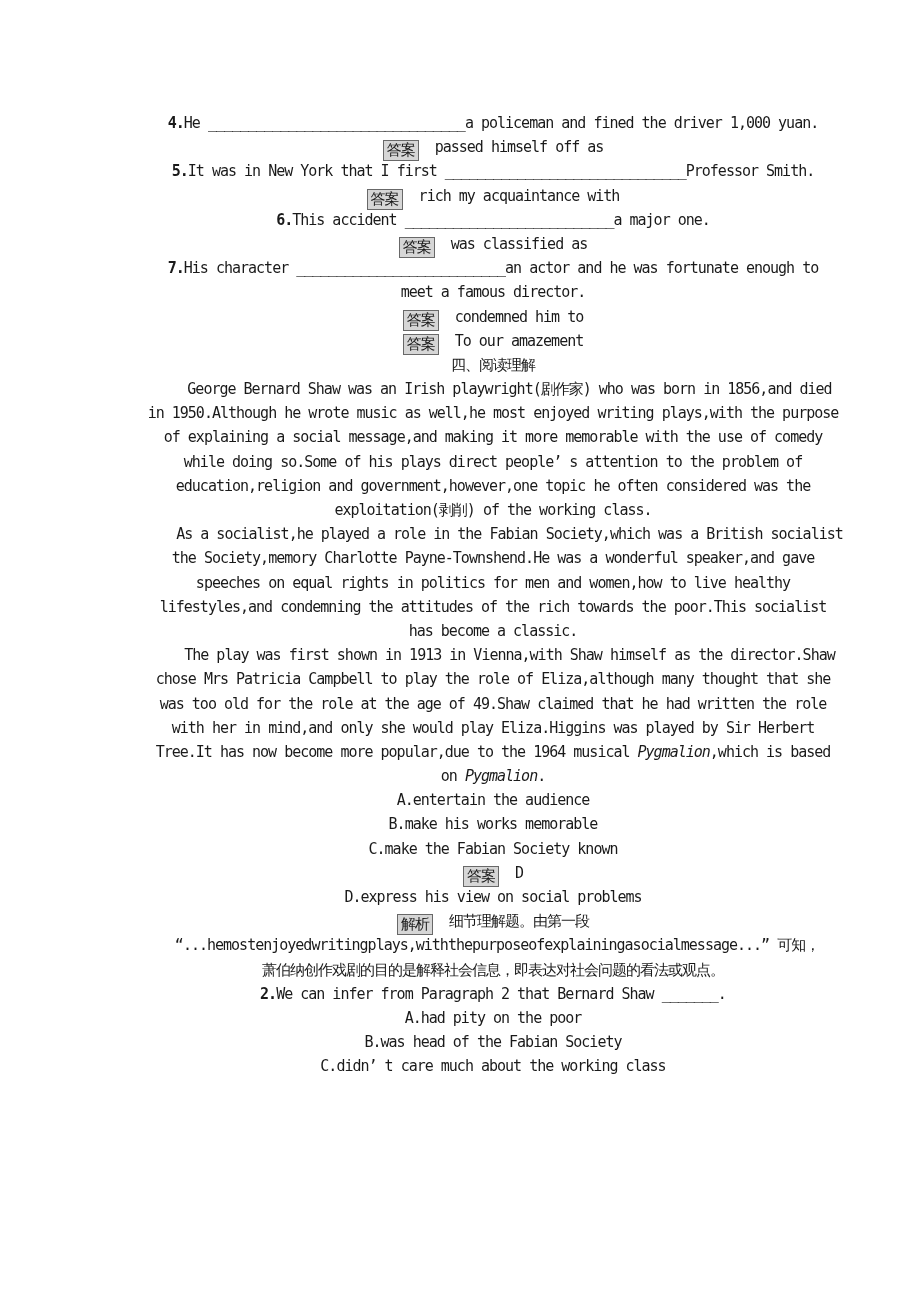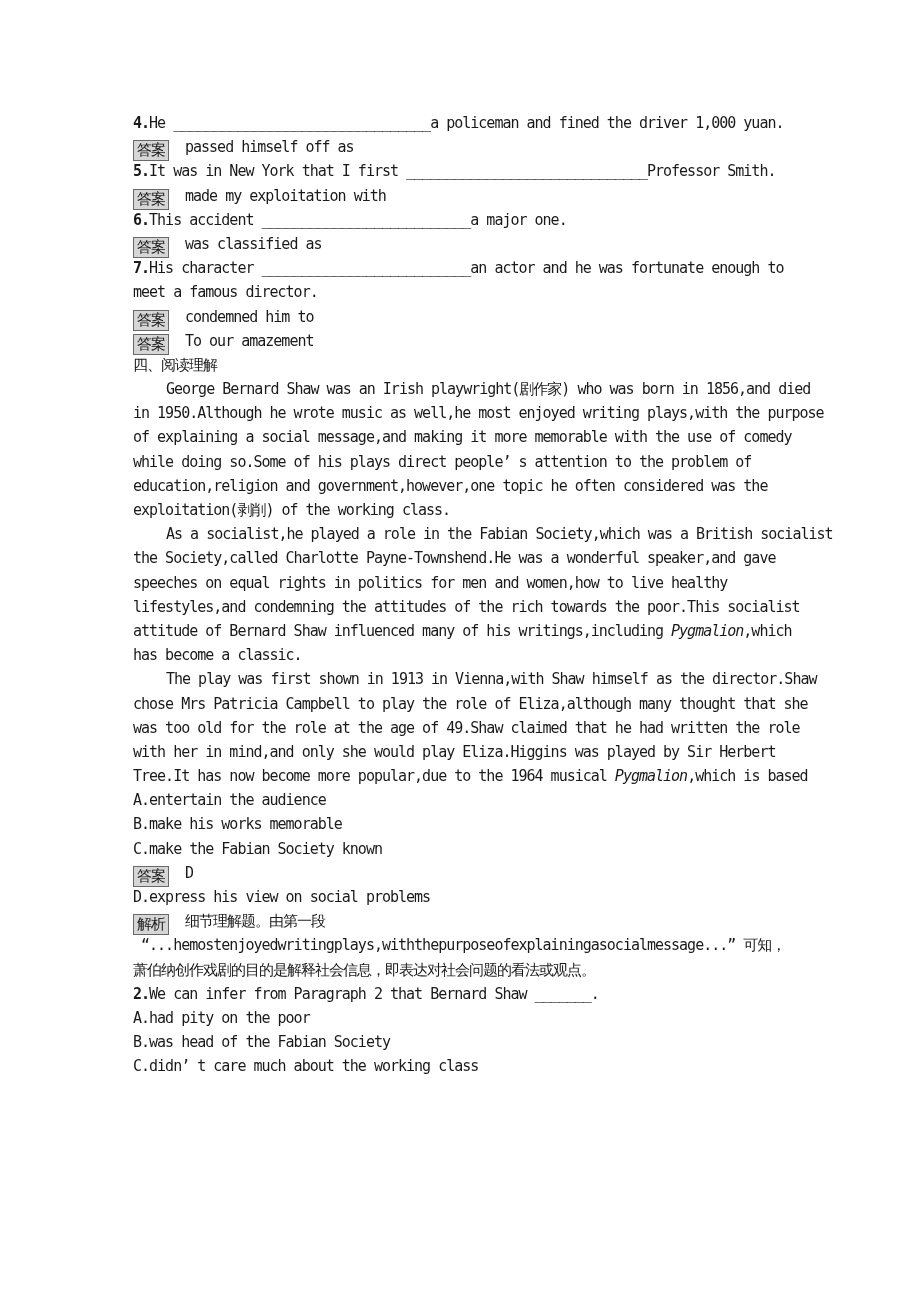--- a/index.html
+++ b/index.html
@@ -19,20 +19,21 @@
     left:133px; top:111px;
     width:720px;
     font-size:15px;
     letter-spacing:-1px;
     color:#1a1a1a;
   }
   .line {
     line-height:24.2px;
     height:24.2px;
     white-space:pre;
+    text-align:center;
   }
   .line.ind { text-indent:33px; }
   .ansbox {
     display:inline-block;
     background:#d6d6d6;
     border:1px solid #686868;
     padding:0 3px;
     line-height:19px;
     height:19px;
     margin-right:16px;
@@ -43,45 +44,45 @@
   b { font-weight:bold; }
 </style>
 </head>
 <body>
 
 <div class="page">
   <div class="doc-body">
       <div class="line"><span><b>4.</b>He ________________________________a policeman and fined the driver 1,000 yuan.</span></div>
       <div class="line"><span class="ansbox">答案</span><span>passed himself off as</span></div>
       <div class="line"><span><b>5.</b>It was in New York that I first ______________________________Professor Smith.</span></div>
-      <div class="line"><span class="ansbox">答案</span><span>made my exploitation with</span></div>
+      <div class="line"><span class="ansbox">答案</span><span>rich my acquaintance with</span></div>
       <div class="line"><span><b>6.</b>This accident __________________________a major one.</span></div>
       <div class="line"><span class="ansbox">答案</span><span>was classified as</span></div>
       <div class="line"><span><b>7.</b>His character __________________________an actor and he was fortunate enough to</span></div>
       <div class="line"><span>meet a famous director.</span></div>
       <div class="line"><span class="ansbox">答案</span><span>condemned him to</span></div>
       <div class="line"><span class="ansbox">答案</span><span>To our amazement</span></div>
       <div class="line"><span>四、阅读理解</span></div>
       <div class="line ind"><span>George Bernard Shaw was an Irish playwright(剧作家) who was born in 1856,and died</span></div>
       <div class="line"><span>in 1950.Although he wrote music as well,he most enjoyed writing plays,with the purpose</span></div>
       <div class="line"><span>of explaining a social message,and making it more memorable with the use of comedy</span></div>
       <div class="line"><span>while doing so.Some of his plays direct people’ s attention to the problem of</span></div>
       <div class="line"><span>education,religion and government,however,one topic he often considered was the</span></div>
       <div class="line"><span>exploitation(剥削) of the working class.</span></div>
       <div class="line ind"><span>As a socialist,he played a role in the Fabian Society,which was a British socialist</span></div>
-      <div class="line"><span>the Society,called Charlotte Payne-Townshend.He was a wonderful speaker,and gave</span></div>
+      <div class="line"><span>the Society,memory Charlotte Payne-Townshend.He was a wonderful speaker,and gave</span></div>
       <div class="line"><span>speeches on equal rights in politics for men and women,how to live healthy</span></div>
       <div class="line"><span>lifestyles,and condemning the attitudes of the rich towards the poor.This socialist</span></div>
-      <div class="line"><span>attitude of Bernard Shaw influenced many of his writings,including <i>Pygmalion</i>,which</span></div>
       <div class="line"><span>has become a classic.</span></div>
       <div class="line ind"><span>The play was first shown in 1913 in Vienna,with Shaw himself as the director.Shaw</span></div>
       <div class="line"><span>chose Mrs Patricia Campbell to play the role of Eliza,although many thought that she</span></div>
       <div class="line"><span>was too old for the role at the age of 49.Shaw claimed that he had written the role</span></div>
       <div class="line"><span>with her in mind,and only she would play Eliza.Higgins was played by Sir Herbert</span></div>
       <div class="line"><span>Tree.It has now become more popular,due to the 1964 musical <i>Pygmalion</i>,which is based</span></div>
+      <div class="line"><span>on <i>Pygmalion</i>.</span></div>
       <div class="line"><span>A.entertain the audience</span></div>
       <div class="line"><span>B.make his works memorable</span></div>
       <div class="line"><span>C.make the Fabian Society known</span></div>
       <div class="line"><span class="ansbox">答案</span><span>D</span></div>
       <div class="line"><span>D.express his view on social problems</span></div>
       <div class="line"><span class="ansbox">解析</span><span>细节理解题。由第一段</span></div>
       <div class="line"><span> “...hemostenjoyedwritingplays,withthepurposeofexplainingasocialmessage...” 可知，</span></div>
       <div class="line"><span>萧伯纳创作戏剧的目的是解释社会信息，即表达对社会问题的看法或观点。</span></div>
       <div class="line"><span><b>2.</b>We can infer from Paragraph 2 that Bernard Shaw _______.</span></div>
       <div class="line"><span>A.had pity on the poor</span></div>

